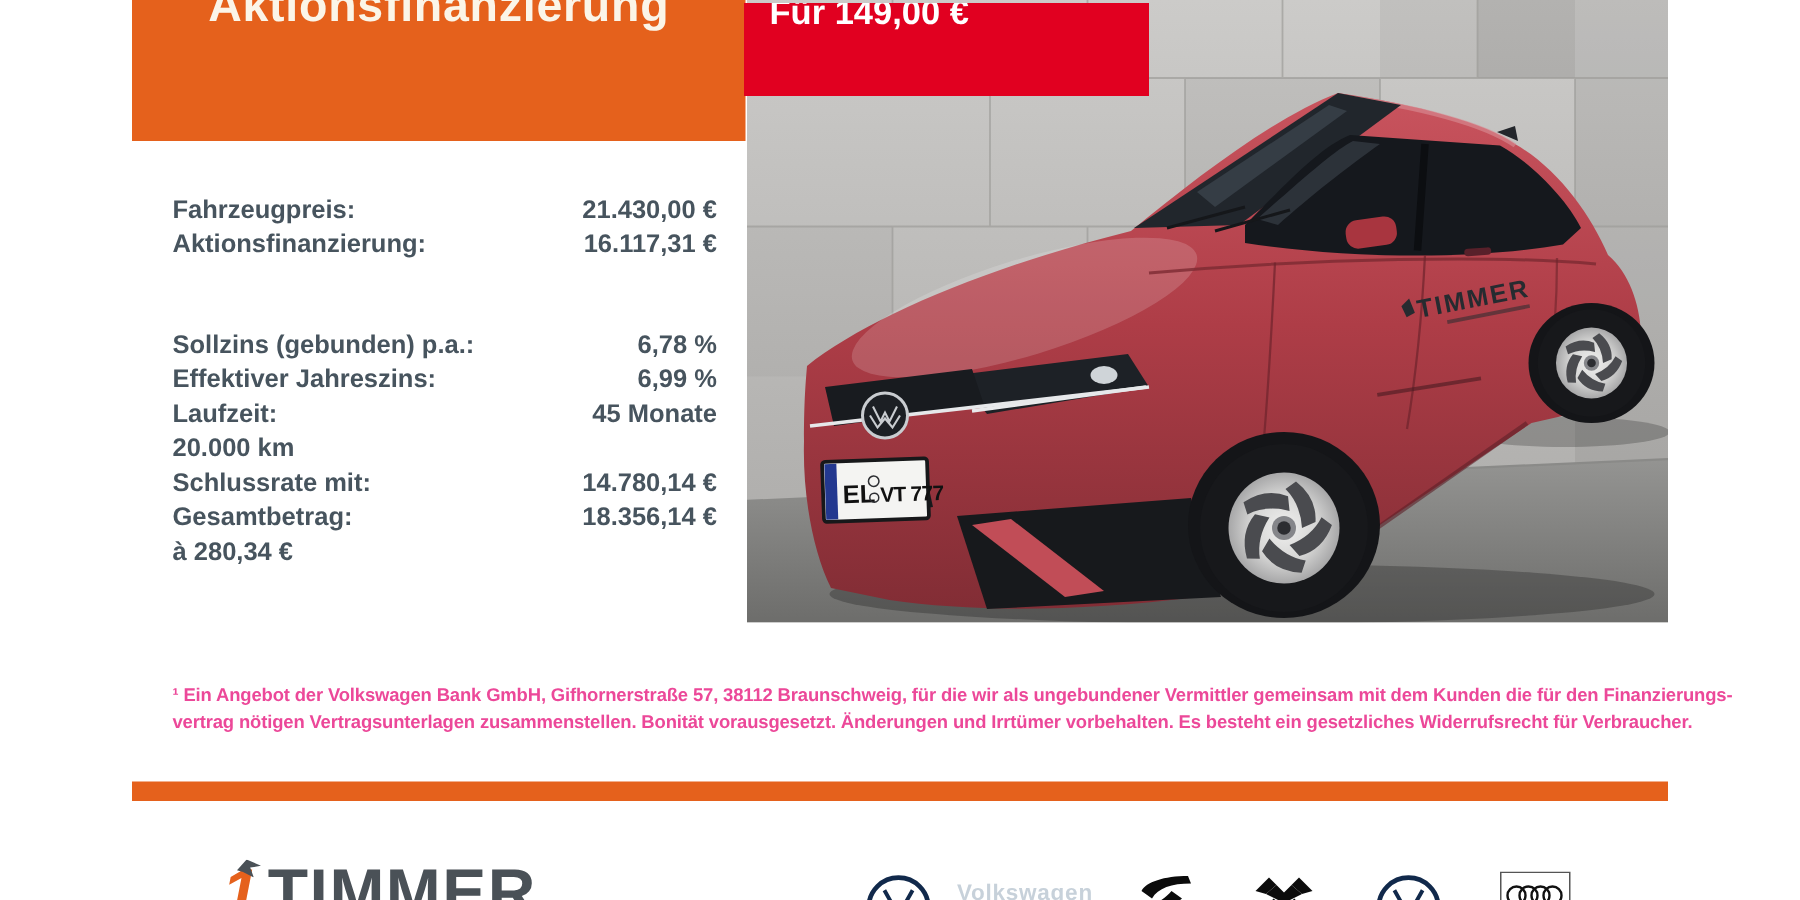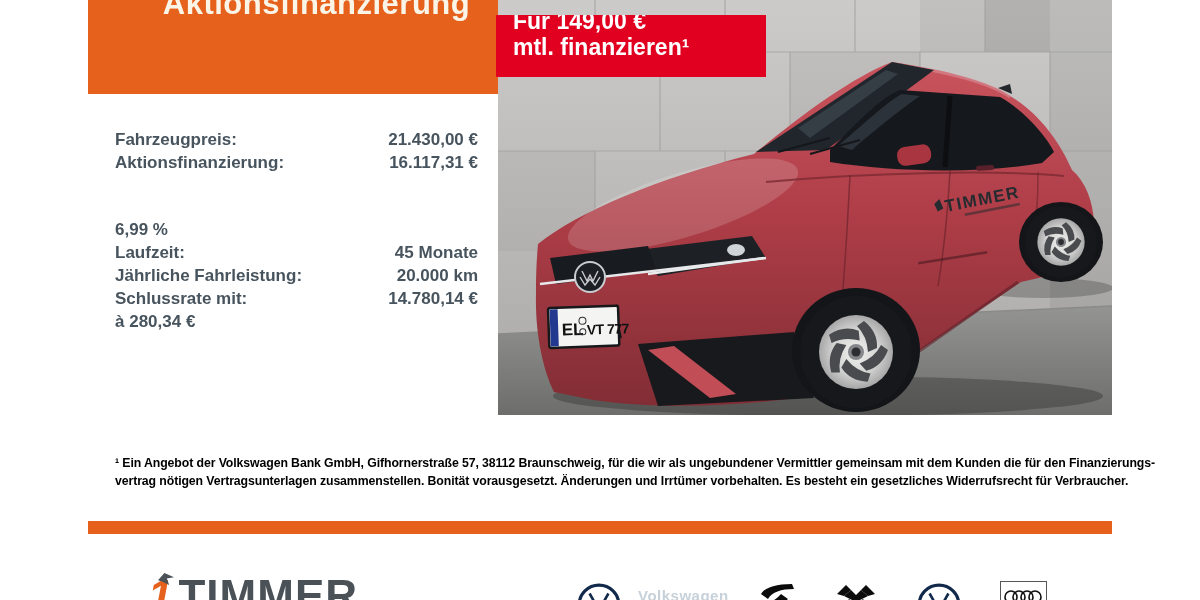--- a/index.html
+++ b/index.html
@@ -4,28 +4,28 @@
 <style>
   html,body{margin:0;padding:0;}
   body{
     width:1200px;height:600px;position:relative;overflow:hidden;
     background:#ffffff;
     font-family:"Liberation Sans", sans-serif;
   }
   
   .banner-orange{
     position:absolute;left:88px;top:0;width:409px;height:94px;
-    background:#E5611C;overflow:hidden;text-align:center;padding-left:24px;
+    background:#E5611C;overflow:hidden;text-align:center;
   }
   .banner-orange h1{
     margin:-13px 0 0 0;font-size:31px;font-weight:700;color:#FBF5E8;
     letter-spacing:.5px;line-height:34px;
   }
   .banner-red{
-    position:absolute;left:496px;top:15px;width:270px;height:62px;
+    position:absolute;left:496px;top:2px;width:270px;height:62px;
     background:#E10020;overflow:hidden;z-index:5;
   }
   .banner-red .offer{
     margin:-7px 0 0 17px;color:#ffffff;font-weight:700;
     font-size:23px;line-height:26px;
   }
   
   .photo{
     position:absolute;left:498px;top:0;width:614px;height:415px;overflow:hidden;
     background:#b8b7b5;
@@ -33,21 +33,21 @@
   
   .finance{
     position:absolute;left:115px;top:128px;width:363px;
     color:#47545E;font-weight:700;font-size:17px;
   }
   .finance .row{display:flex;justify-content:space-between;line-height:23px;}
   .finance .gap{height:44px;}
   
   .footnote{
     position:absolute;left:115px;top:455px;width:960px;
-    color:#000000;font-weight:700;font-size:12.3px;line-height:17.5px;
+    color:#ec4899;font-weight:700;font-size:12.3px;line-height:17.5px;
     letter-spacing:-0.1px;white-space:nowrap;
   }
   
   .divider{
     position:absolute;left:88px;top:521px;width:1024px;height:13px;
     background:#E5611C;
   }
   .dealer-logo{
     position:absolute;left:148px;top:574px;height:60px;
     font-weight:700;font-size:44px;line-height:1;white-space:nowrap;
@@ -214,48 +214,55 @@
       <ellipse cx="563" cy="242" rx="42" ry="40" fill="#141518"></ellipse>
       <use href="#wheel" transform="translate(358,352)"></use>
       <use href="#wheel" transform="translate(563,242) scale(0.64)"></use>
     </g>
   </svg>
 </div>
 
 <div class="banner-red" style="background: rgb(225, 0, 32);">
   <div class="offer">
     <div>Für 149,00 €</div>
-    <div>mtl. finanzieren¹</div>
   </div>
 </div>
 
 <div class="finance">
   <div class="row">
     <span>Fahrzeugpreis:</span>
     <span>21.430,00 €</span>
   </div>
   <div class="row">
     <span>Aktionsfinanzierung:</span>
     <span>16.117,31 €</span>
   </div>
   <div class="gap"></div>
   <div class="row">
+    <span>Sollzins (gebunden) p.a.:</span>
+    <span>6,78 %</span>
+  </div>
+  <div class="row">
+    <span>Effektiver Jahreszins:</span>
     <span>6,99 %</span>
   </div>
   <div class="row">
     <span>Laufzeit:</span>
     <span>45 Monate</span>
   </div>
   <div class="row">
-    <span>Jährliche Fahrleistung:</span>
     <span>20.000 km</span>
   </div>
   <div class="row">
     <span>Schlussrate mit:</span>
     <span>14.780,14 €</span>
+  </div>
+  <div class="row">
+    <span>Gesamtbetrag:</span>
+    <span>18.356,14 €</span>
   </div>
   <div class="row">
     <span>à 280,34 €</span>
   </div>
 </div>
 
 <div class="footnote">
   <div>¹ Ein Angebot der Volkswagen Bank GmbH, Gifhornerstraße 57, 38112 Braunschweig, für die wir als ungebundener Vermittler gemeinsam mit dem Kunden die für den Finanzierungs-</div>
   <div>vertrag nötigen Vertragsunterlagen zusammenstellen. Bonität vorausgesetzt. Änderungen und Irrtümer vorbehalten. Es besteht ein gesetzliches Widerrufsrecht für Verbraucher.</div>
 </div>

